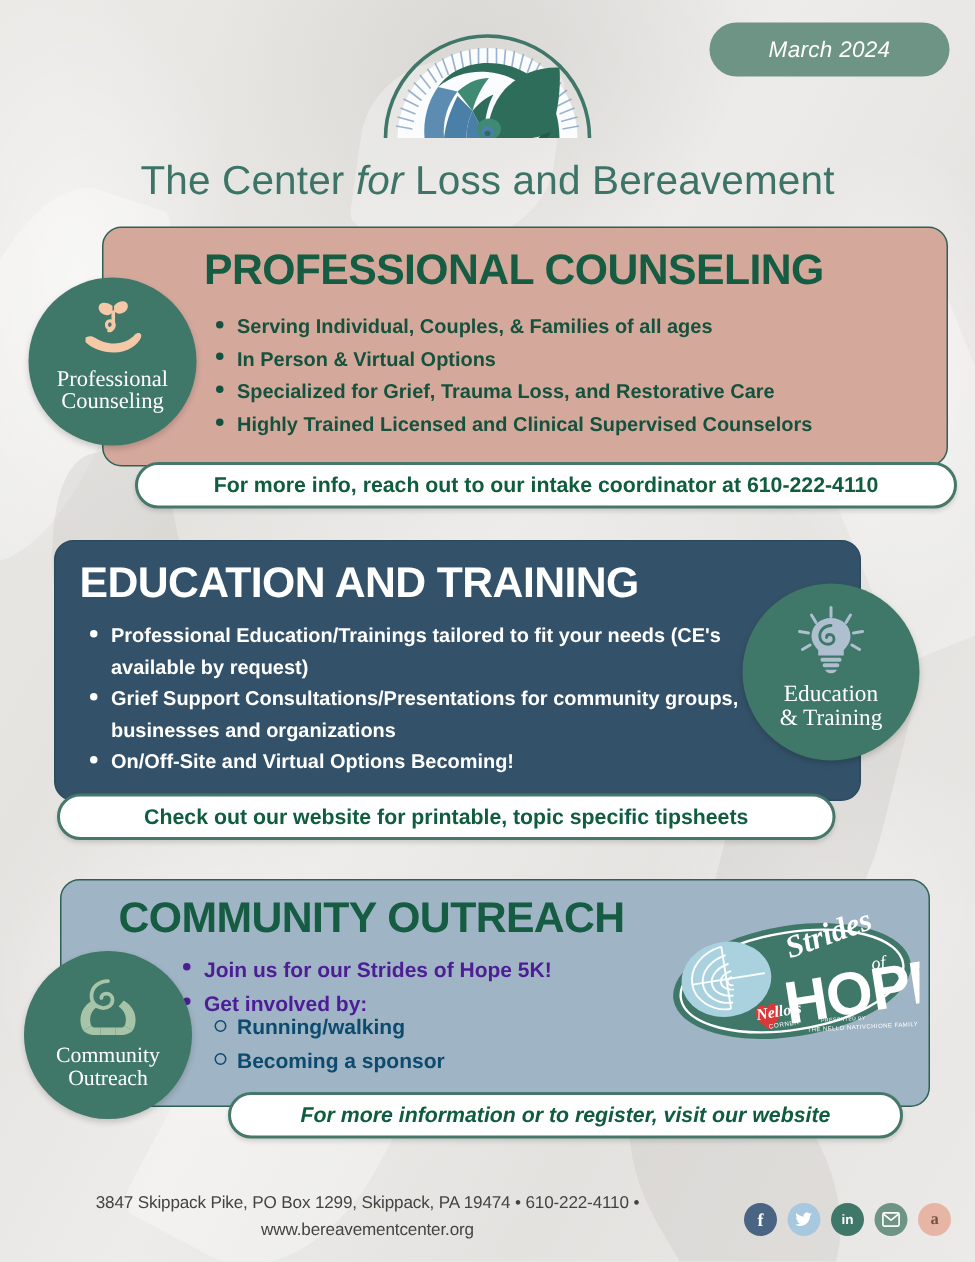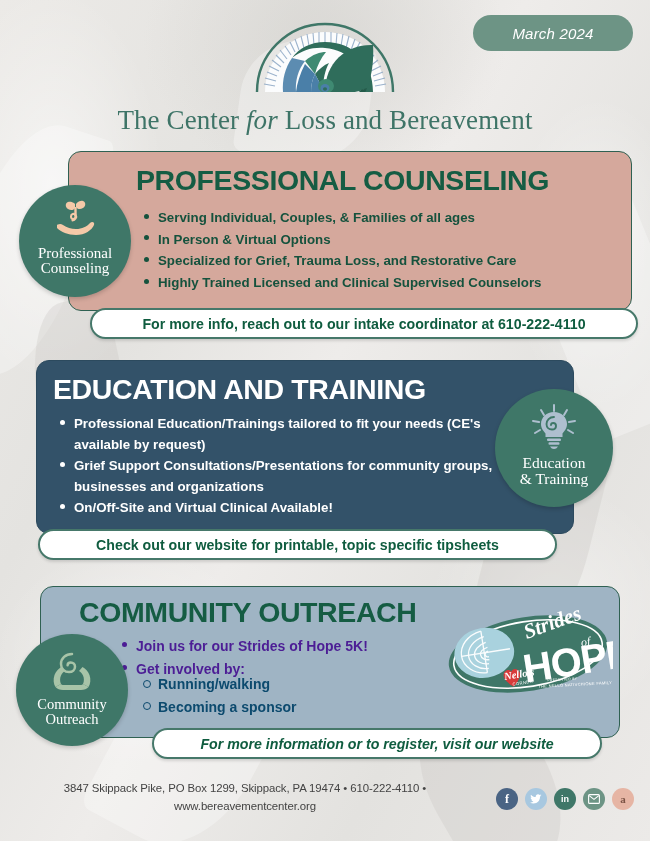--- a/index.html
+++ b/index.html
@@ -54,21 +54,21 @@
     position: absolute;
     left: 50%; top: 14px;
     transform: translateX(-50%);
     width: 140px; height: 84px;
   }
 
   .org-title {
     position: absolute;
     left: 0; right: 0; top: 105px;
     text-align: center;
-    font-family: Liberation Serif, serif;
+    font-family: Liberation Sans, sans-serif;
     font-size: 27px;
     color: #3e7467;
     letter-spacing: .1px;
     white-space: nowrap;
   }
   .org-title .it { font-style: italic; }
 
   
   .panel {
     position: absolute;
@@ -219,21 +219,21 @@
     left: 292px; top: 77px;
     width: 190px;
     color: #15523d;
     font-size: 14px;
     line-height: 1.62;
   }
 
   
   .footer {
     position: absolute;
-    left: 0; right: 0; bottom: 14px;
+    left: 0; right: 0; bottom: 0;
     height: 52px;
   }
   .footer-text {
     position: absolute;
     left: 20px; top: 4px;
     width: 450px;
     text-align: center;
     font-size: 11.4px;
     color: #434343;
     line-height: 1.62;
@@ -365,21 +365,21 @@
 
   <div class="pill" style="left:90px; top:308px; width:548px; height:31px; font-size:14.2px;">
     <span>For more info, reach out to our intake coordinator at 610-222-4110</span>
   </div>
 
   <div class="panel" id="sec-education">
     <div class="panel-title">EDUCATION AND TRAINING</div>
     <ul class="blist">
       <li>Professional Education/Trainings tailored to fit your needs (CE's available by request)</li>
       <li>Grief Support Consultations/Presentations for community groups, businesses and organizations</li>
-      <li>On/Off-Site and Virtual Clinical Available!</li>
+      <li>On/Off-Site and Virtual Options Becoming!</li>
     </ul>
   </div>
 
   <div class="badge" style="left:495px; top:389px; width:118px; height:118px; padding-top:14px;">
     <svg width="52" height="46" viewBox="0 0 52 46">
       <g stroke="#aebfcf" stroke-width="2" stroke-linecap="round">
         <line x1="26" y1="2" x2="26" y2="8"></line>
         <line x1="13" y1="7" x2="16" y2="12"></line>
         <line x1="39" y1="7" x2="36" y2="12"></line>
         <line x1="5" y1="18" x2="11" y2="19"></line>

